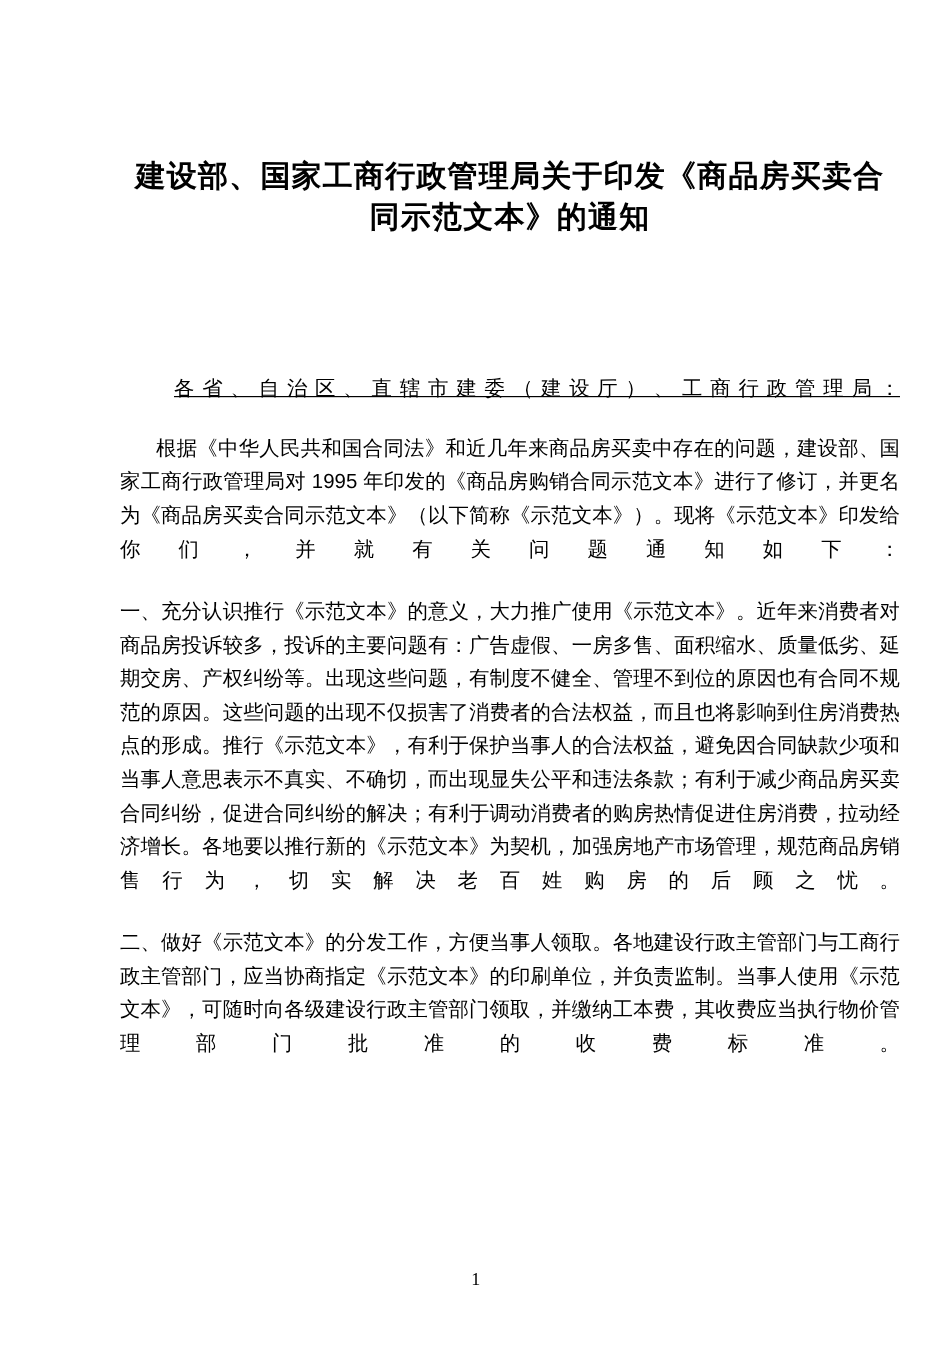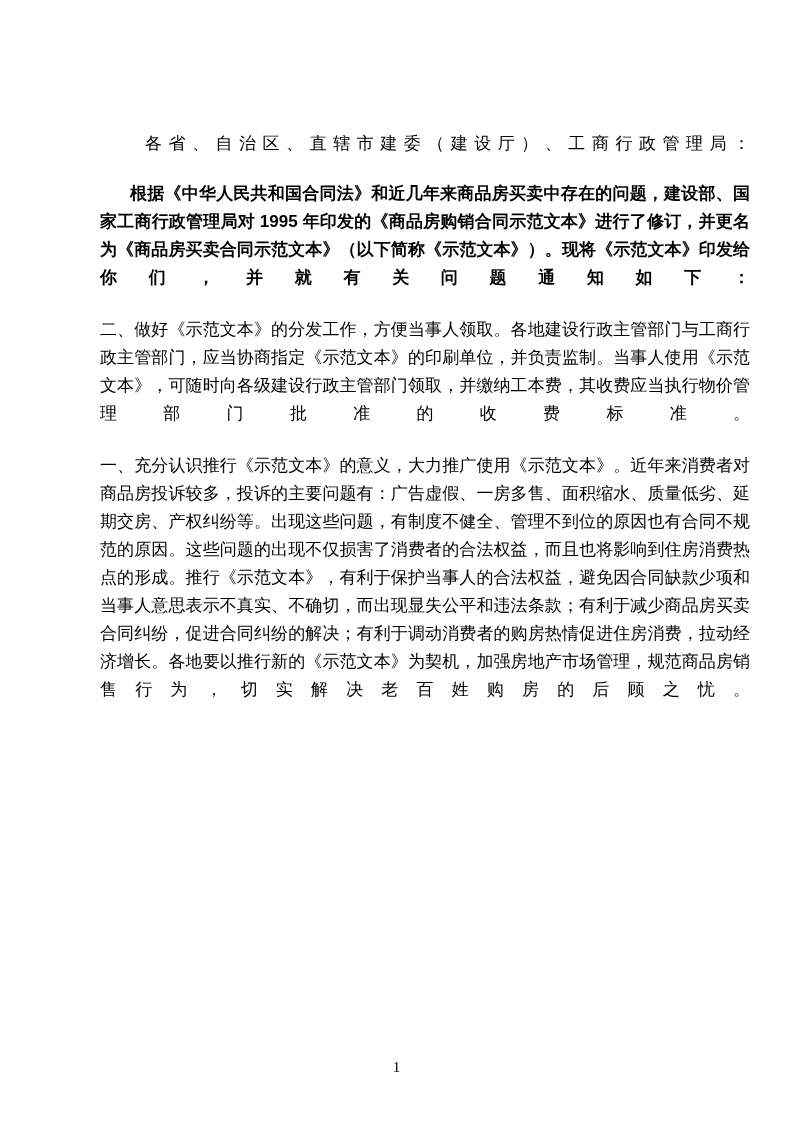--- a/index.html
+++ b/index.html
@@ -36,48 +36,52 @@
     font-size: 17px;
     line-height: 28px;
     text-align: justify;
     text-align-last: justify;
     text-justify: inter-character;
     margin: 0 0 24px 0;
   }
   .salutation {
     text-indent: 45px;
     margin-bottom: 22px;
+    text-decoration: underline;
   }
   .indent-2 {
     text-indent: 30px;
-    font-weight: bold;
   }
   .page-number {
     position: absolute;
     left: 0;
     right: 0;
     bottom: 46px;
     text-align: center;
     font-family: "Liberation Serif", "DejaVu Serif", serif;
     font-size: 15px;
     line-height: 18px;
   }
 </style>
 </head>
 <body>
 
 <div class="page">
   <div class="content">
 
+    <h1 class="doc-title">
+      <span>建设部、国家工商行政管理局关于印发《商品房买卖合</span><br>
+      <span>同示范文本》的通知</span>
+    </h1>
 
     <p class="body-text salutation">各省、自治区、直辖市建委（建设厅）、工商行政管理局：</p>
 
     <p class="body-text indent-2">根据《中华人民共和国合同法》和近几年来商品房买卖中存在的问题，建设部、国家工商行政管理局对 1995 年印发的《商品房购销合同示范文本》进行了修订，并更名为《商品房买卖合同示范文本》（以下简称《示范文本》）。现将《示范文本》印发给你们，并就有关问题通知如下：</p>
 
+    <p class="body-text">一、充分认识推行《示范文本》的意义，大力推广使用《示范文本》。近年来消费者对商品房投诉较多，投诉的主要问题有：广告虚假、一房多售、面积缩水、质量低劣、延期交房、产权纠纷等。出现这些问题，有制度不健全、管理不到位的原因也有合同不规范的原因。这些问题的出现不仅损害了消费者的合法权益，而且也将影响到住房消费热点的形成。推行《示范文本》，有利于保护当事人的合法权益，避免因合同缺款少项和当事人意思表示不真实、不确切，而出现显失公平和违法条款；有利于减少商品房买卖合同纠纷，促进合同纠纷的解决；有利于调动消费者的购房热情促进住房消费，拉动经济增长。各地要以推行新的《示范文本》为契机，加强房地产市场管理，规范商品房销售行为，切实解决老百姓购房的后顾之忧。</p>
+
     <p class="body-text">二、做好《示范文本》的分发工作，方便当事人领取。各地建设行政主管部门与工商行政主管部门，应当协商指定《示范文本》的印刷单位，并负责监制。当事人使用《示范文本》，可随时向各级建设行政主管部门领取，并缴纳工本费，其收费应当执行物价管理部门批准的收费标准。</p>
-
-    <p class="body-text">一、充分认识推行《示范文本》的意义，大力推广使用《示范文本》。近年来消费者对商品房投诉较多，投诉的主要问题有：广告虚假、一房多售、面积缩水、质量低劣、延期交房、产权纠纷等。出现这些问题，有制度不健全、管理不到位的原因也有合同不规范的原因。这些问题的出现不仅损害了消费者的合法权益，而且也将影响到住房消费热点的形成。推行《示范文本》，有利于保护当事人的合法权益，避免因合同缺款少项和当事人意思表示不真实、不确切，而出现显失公平和违法条款；有利于减少商品房买卖合同纠纷，促进合同纠纷的解决；有利于调动消费者的购房热情促进住房消费，拉动经济增长。各地要以推行新的《示范文本》为契机，加强房地产市场管理，规范商品房销售行为，切实解决老百姓购房的后顾之忧。</p>
 
 
   </div>
 
   <div class="page-number">1</div>
 </div>
 
 </body></html>

